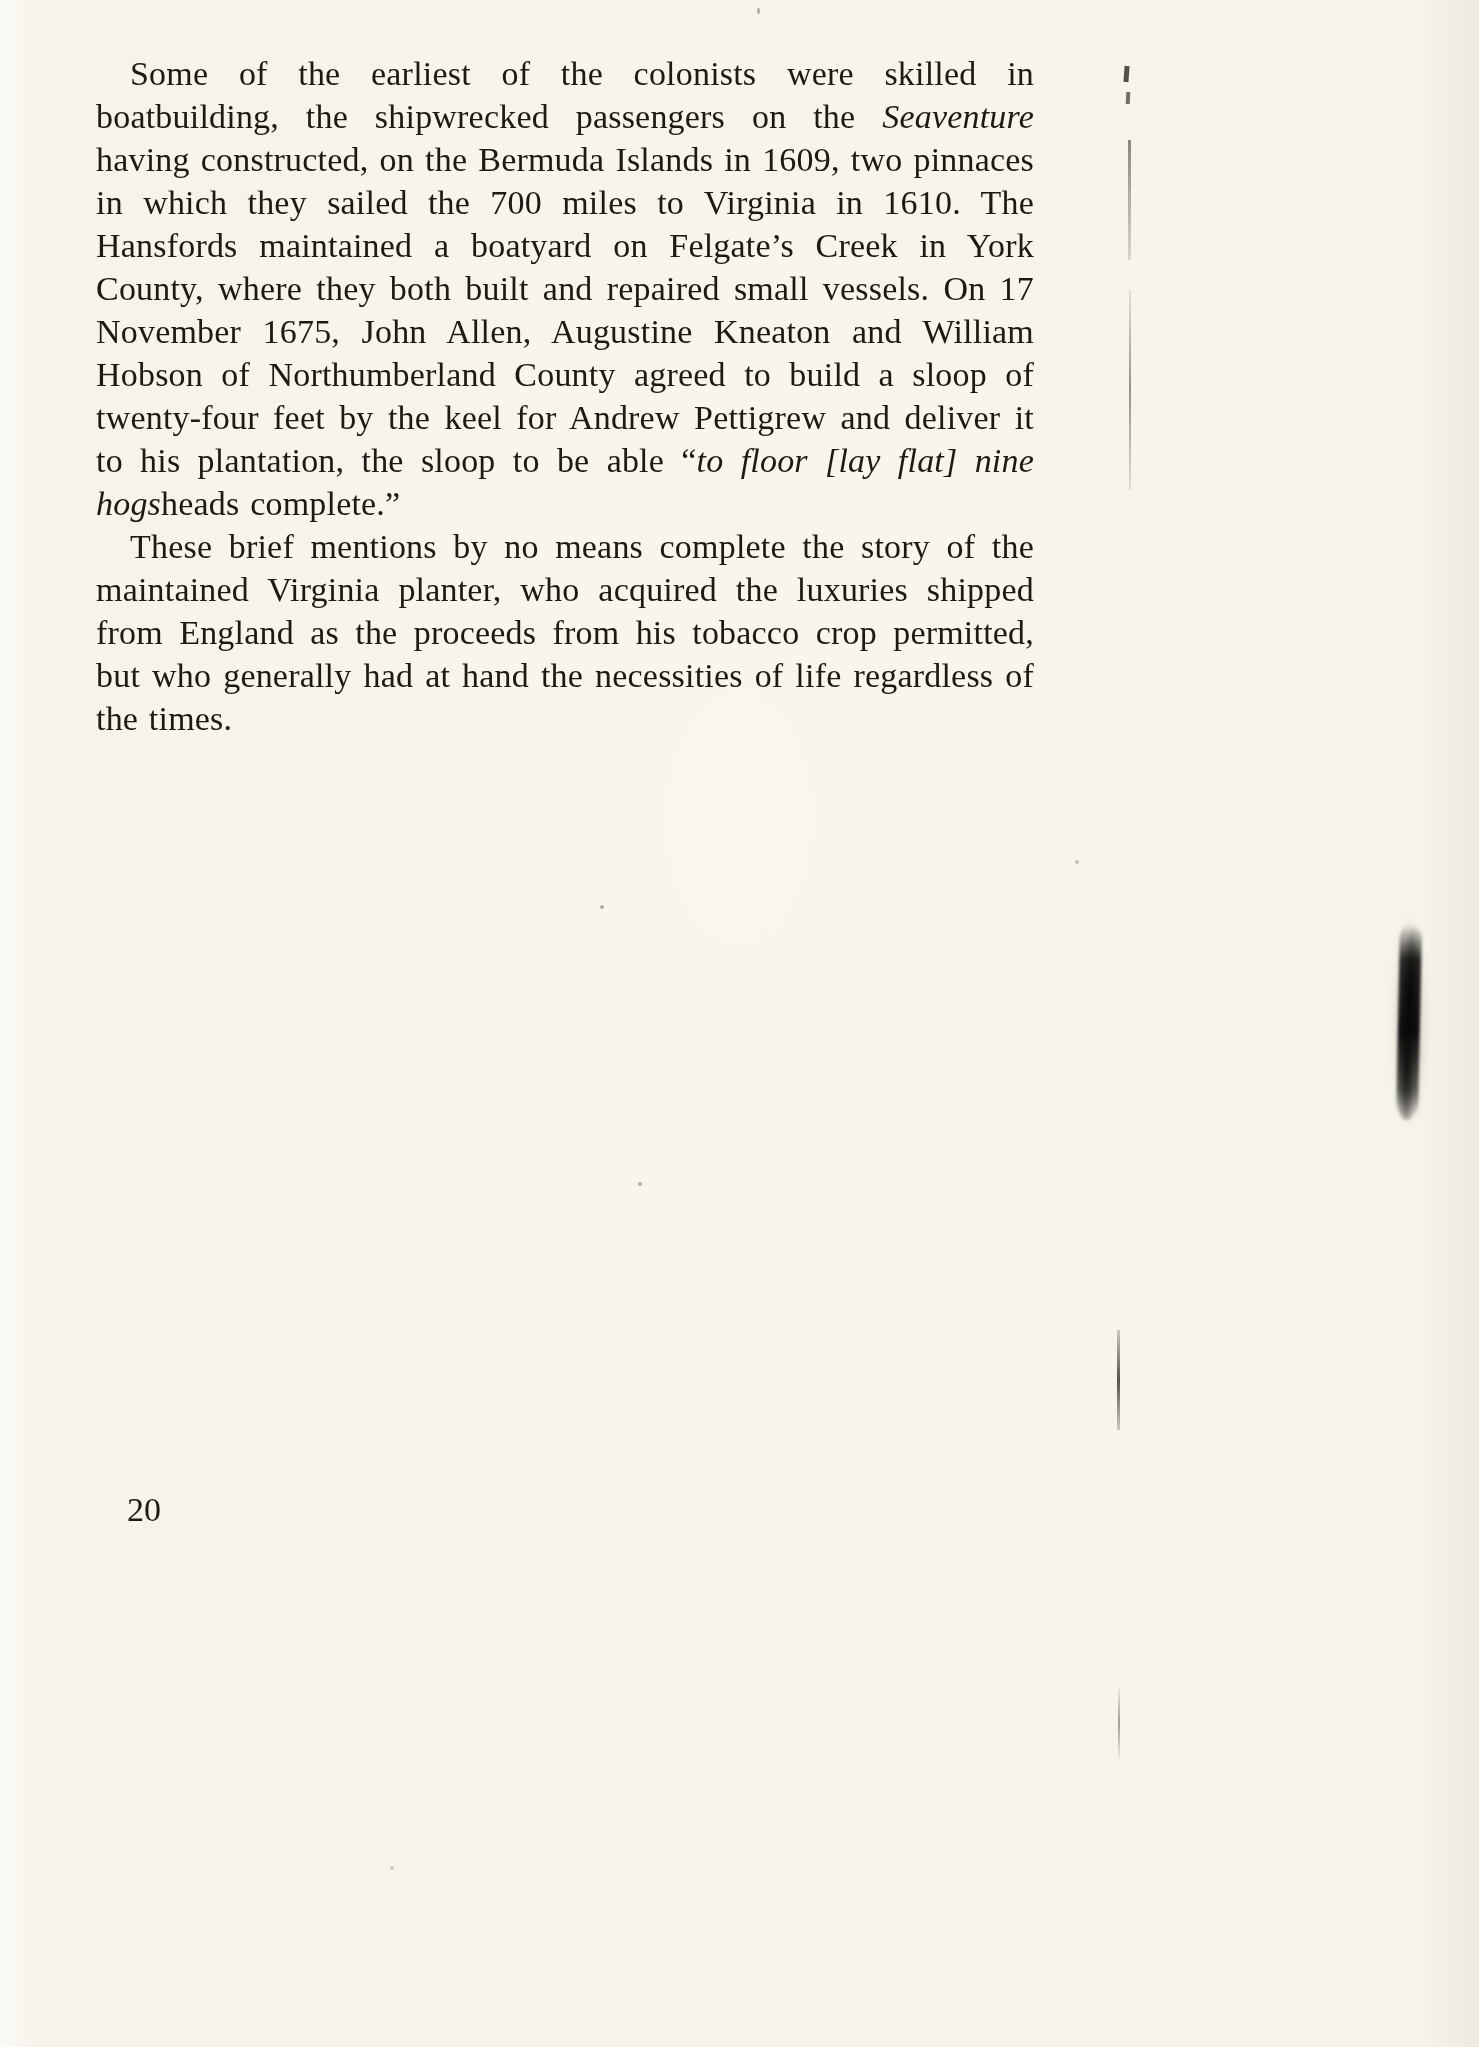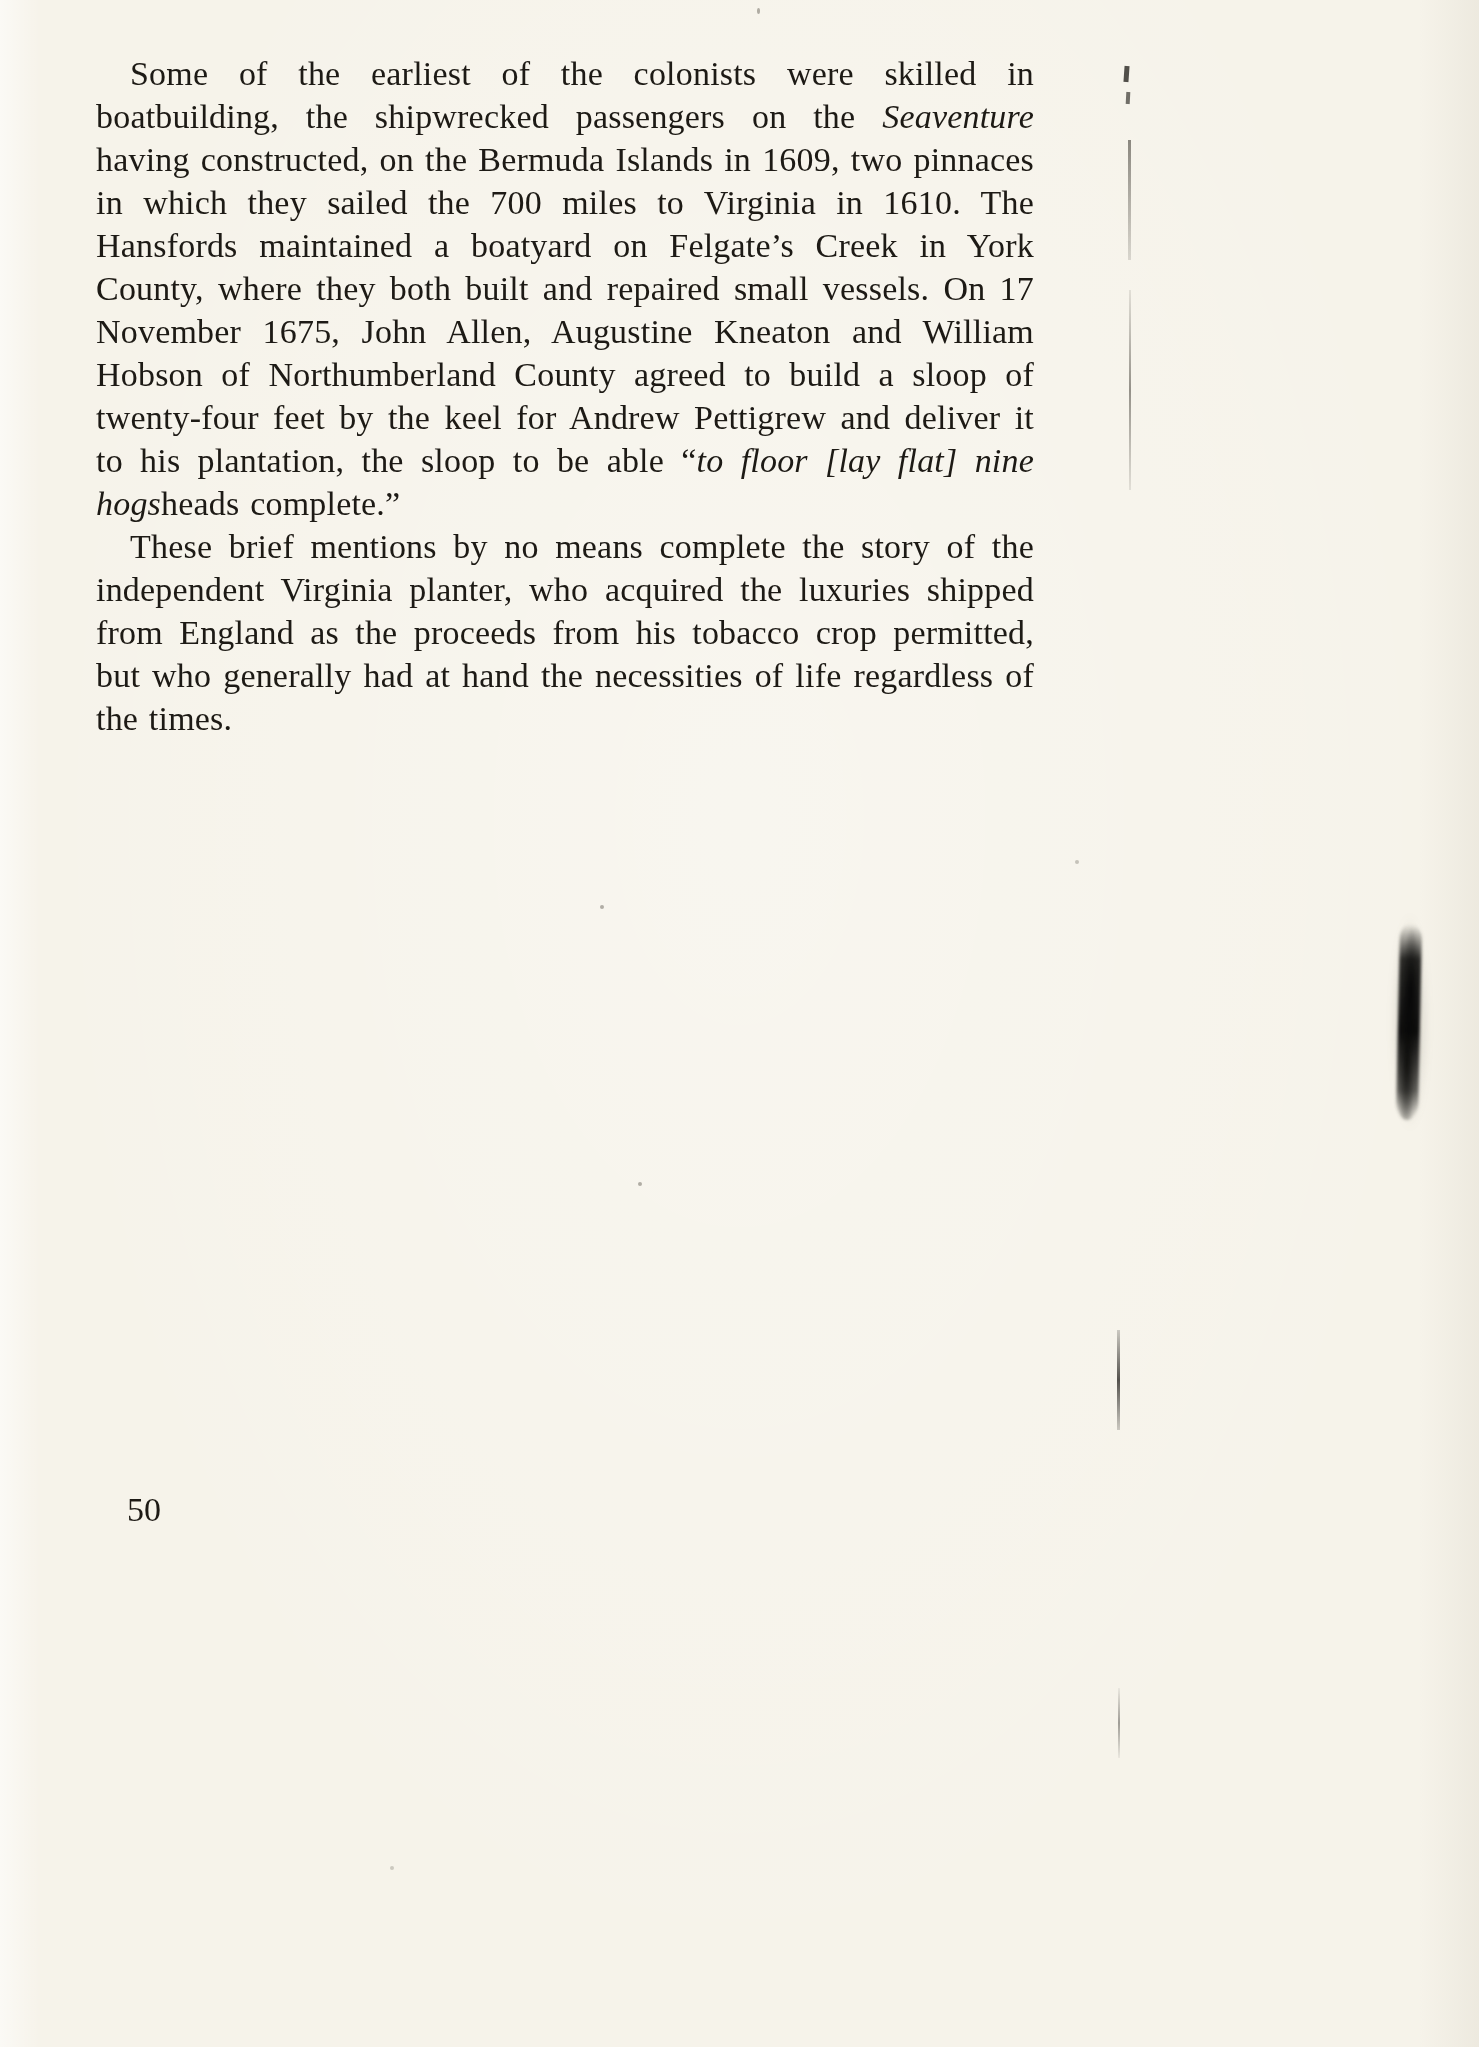--- a/index.html
+++ b/index.html
@@ -71,24 +71,24 @@
   .speck-3{left:757px;top:8px;width:3px;height:6px;}
   .speck-4{left:390px;top:1866px;opacity:.6;}
   .speck-5{left:1075px;top:860px;opacity:.7;}
 </style>
 </head>
 <body>
 
 <div class="page">
   <div class="text-block">
       <p class="indent"><span>Some of the earliest of the colonists were skilled in boatbuilding, the shipwrecked passengers on the </span><i>Seaventure</i><span> having constructed, on the Bermuda Islands in 1609, two pinnaces in which they sailed the 700 miles to Virginia in 1610. The Hansfords maintained a boatyard on Felgate’s Creek in York County, where they both built and repaired small vessels. On 17 November 1675, John Allen, Augustine Kneaton and William Hobson of Northumberland County agreed to build a sloop of twenty-four feet by the keel for Andrew Pettigrew and deliver it to his plantation, the sloop to be able “</span><i>to floor [lay flat] nine hogs</i><span>heads complete.”</span></p>
-      <p class="indent"><span>These brief mentions by no means complete the story of the independent Virginia planter, who acquired the luxuries shipped from England as the proceeds from his tobacco crop permitted, but who generally had at hand the necessities of life regardless of the times.</span></p>
+      <p class="indent"><span>These brief mentions by no means complete the story of the maintained Virginia planter, who acquired the luxuries shipped from England as the proceeds from his tobacco crop permitted, but who generally had at hand the necessities of life regardless of the times.</span></p>
     </div>
 
-  <div class="page-number">50</div>
+  <div class="page-number">20</div>
 
   <div class="artifact smudge-halo"></div>
   <div class="artifact smudge-big"></div>
   <div class="artifact tick-a"></div>
   <div class="artifact tick-b"></div>
   <div class="artifact hairline-1"></div>
   <div class="artifact hairline-2"></div>
   <div class="artifact hairline-3"></div>
   <div class="artifact hairline-4"></div>
   <div class="artifact speck speck-1"></div>

